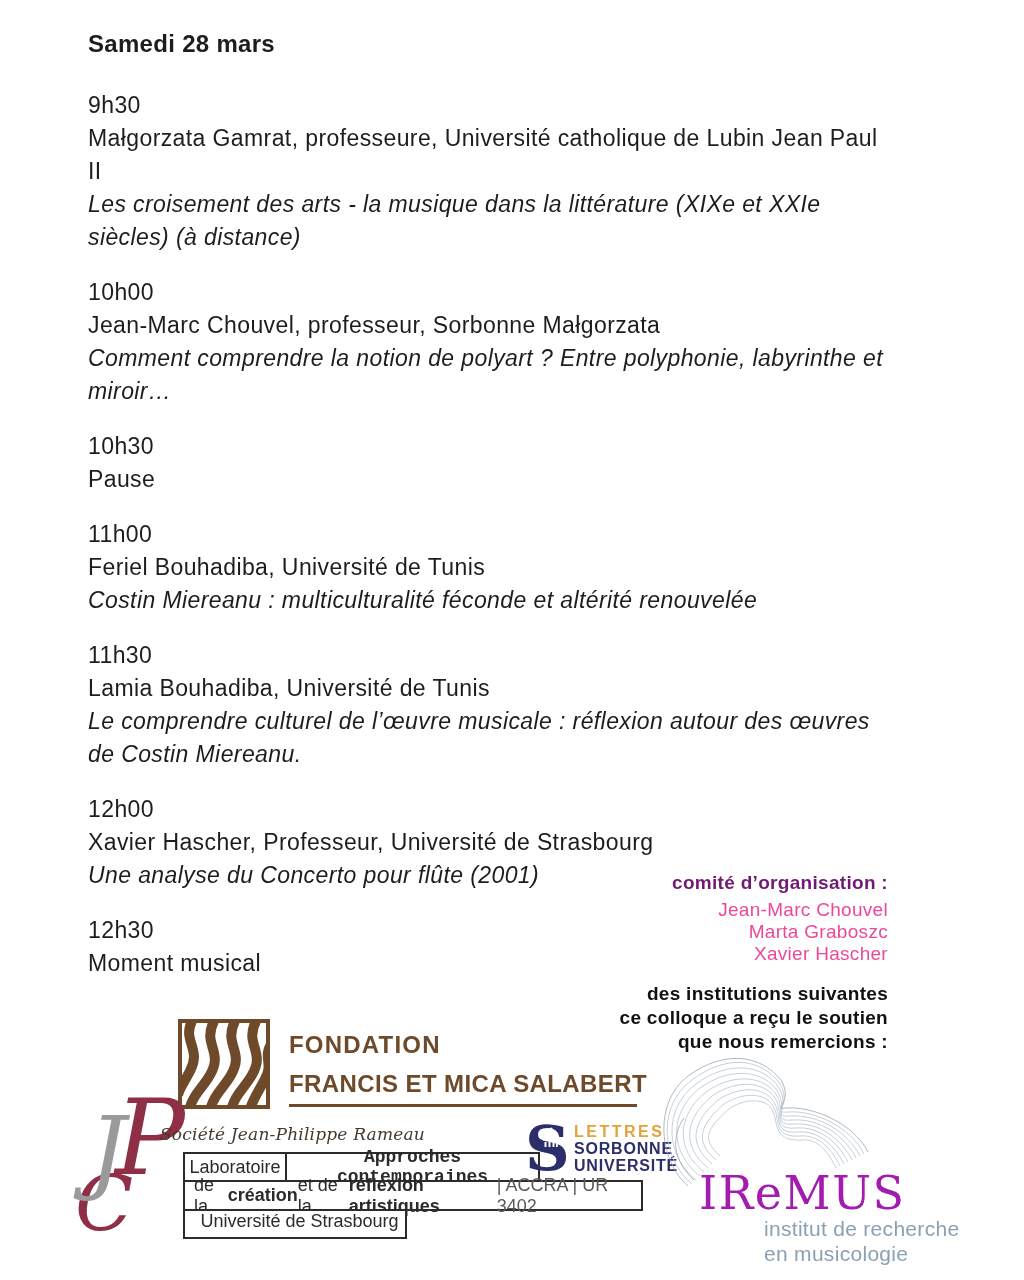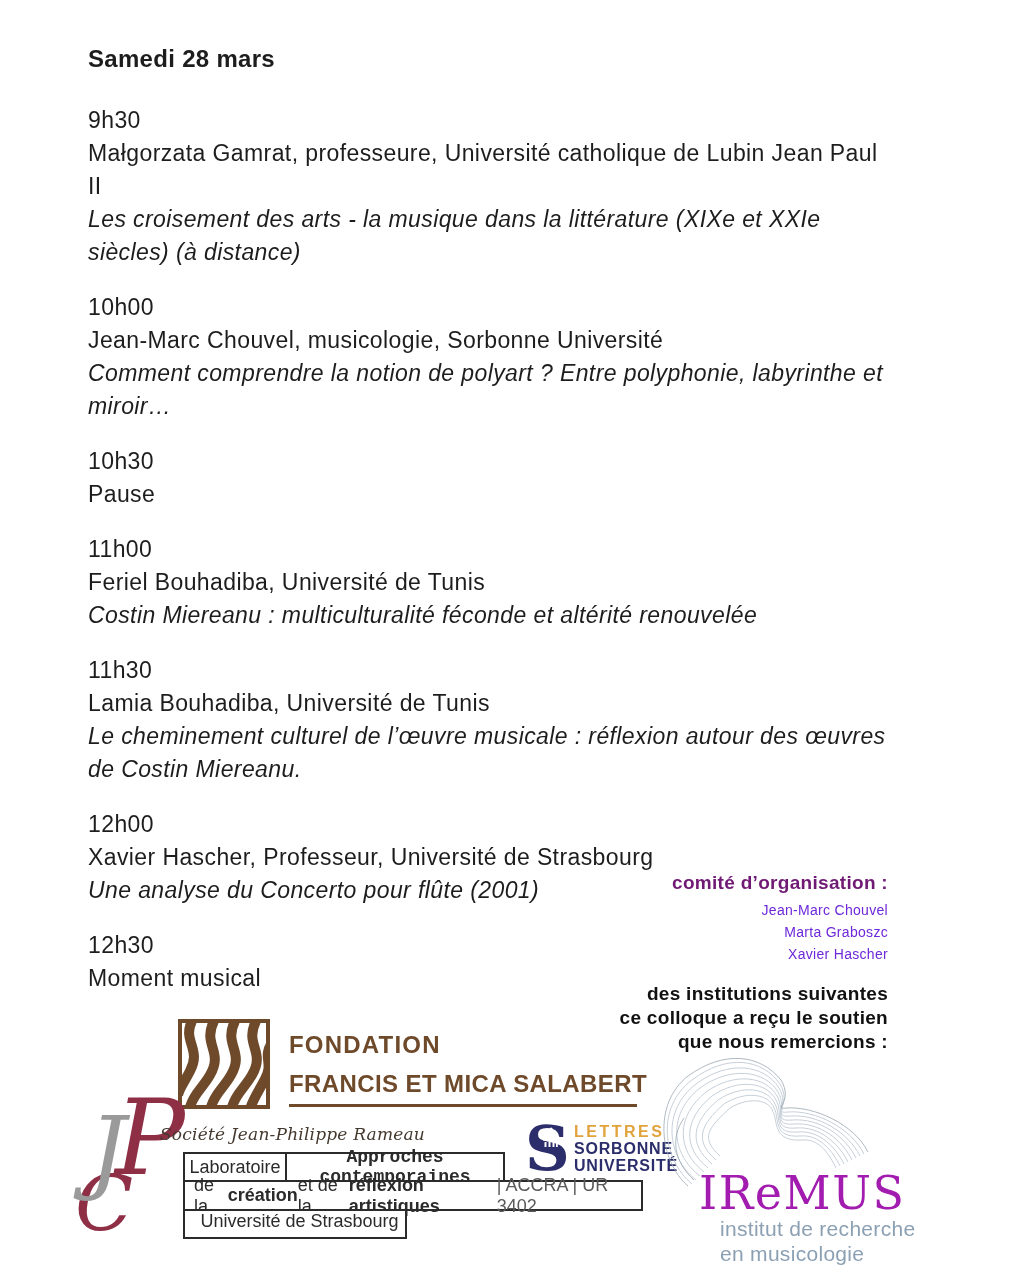--- a/index.html
+++ b/index.html
@@ -3,31 +3,31 @@
 <meta charset="utf-8">
 <style>
   html,body { margin:0; padding:0; }
   body {
     width:1024px; height:1280px; position:relative; overflow:hidden;
     background:#ffffff; color:#1d1d1d;
     font-family:"Liberation Sans", sans-serif;
   }
 
   
-  .program { position:absolute; left:88px; top:45px; width:800px; }
+  .program { position:absolute; left:88px; top:30px; width:800px; }
   .page-heading { font-size:24px; font-weight:bold; letter-spacing:0.3px; margin:0 0 31px 0; }
   .session { font-size:23px; line-height:33px; letter-spacing:0.4px; margin-bottom:22px; }
   .session-speaker { }
   .session-title { font-style:italic; }
   .session-title:empty { display:none; }
 
   
   .committee { position:absolute; right:136px; top:872px; text-align:right; }
   .committee-heading { font-weight:bold; font-size:19px; letter-spacing:0.3px; margin-bottom:5px; color:#701a75; }
-  .committee-member { font-size:14px; line-height:22px; color:#6d28d9; letter-spacing:0.3px; }
+  .committee-member { font-size:19px; line-height:22px; color:#ec4899; letter-spacing:0.3px; }
 
   .support-note { position:absolute; right:136px; top:982px; text-align:right;
     font-weight:bold; font-size:19px; line-height:24px; letter-spacing:0.3px; color:#111; }
 
   
   .salabert-mark { position:absolute; left:178px; top:1019px; width:92px; height:90px; }
   .salabert-text { position:absolute; left:289px; top:1031px; color:#6e4a2b; font-weight:bold; }
   .salabert-line1 { font-size:24px; letter-spacing:1.2px; }
   .salabert-line2 { font-size:24px; letter-spacing:0.4px; margin-top:11px; }
   .salabert-rule { position:absolute; left:289px; top:1104px; width:348px; height:3px; background:#6e4a2b; }
@@ -38,21 +38,21 @@
   .jpr span { position:absolute; }
   .jpr-j { left:14px; top:14px; font-size:92px; color:#9a9a9a; }
   .jpr-p { left:40px; top:-6px; font-size:104px; color:#8e2f45; }
   .jpr-c { left:0px;  top:76px; font-size:76px; color:#8e2f45; }
   .rameau-label { position:absolute; left:160px; top:1124px; font-family:"DejaVu Serif", serif;
     font-style:italic; font-size:17px; color:#44392f; letter-spacing:0.2px; }
 
   
   .accra-row { position:absolute; border:2px solid #2b2b2b; background:#fff; box-sizing:border-box;
     font-size:18px; color:#2b2b2b; display:flex; align-items:center; }
-  #accra1 { left:183px; top:1152px; width:322px; height:30px; }
+  #accra1 { left:183px; top:1152px; width:357px; height:30px; }
   #accra2 { left:183px; top:1180px; width:460px; height:31px; padding:0 9px; }
   #accra3 { left:183px; top:1209px; width:224px; height:30px;flex-direction:column; }
   .accra-cell-label { width:100px; align-self:stretch; display:flex; align-items:center;
     justify-content:center; border-right:2px solid #2b2b2b; }
   .accra-cell-bold { flex:1; text-align:center; font-weight:bold;font-family:Liberation Mono, monospace; }
   .accra-b { font-weight:bold; }
   .accra-gray { color:#5a5a5a; }
   .accra-cell-univ { flex:1; padding-left:9px; }
   .accra-small { width:15px; align-self:stretch; border-left:2px solid #2b2b2b; }
 
@@ -60,57 +60,57 @@
   .sorbonne { position:absolute; left:524px; top:1120px; display:flex; }
   .sorbonne-s { position:relative; width:46px; height:58px; }
   .sorbonne-textcol { margin-left:4px; padding-top:3px; font-weight:bold; font-size:16px; line-height:17px; }
   .sorbonne-lettres { color:#e2a23c; letter-spacing:2.5px; }
   .sorbonne-navy { color:#2b2e6a; letter-spacing:0.8px; }
 
   
   .iremus-waves { position:absolute; left:660px; top:1058px; }
   .iremus-name { position:absolute; left:699px; top:1166px; font-family:"DejaVu Serif", serif;
     font-size:46px; color:#a21caf; letter-spacing:1.5px; }
-  .iremus-sub { position:absolute; left:720px; top:1216px; font-size:21px; line-height:25px;
+  .iremus-sub { position:absolute; left:764px; top:1216px; font-size:21px; line-height:25px;
     color:#8ba0b3; letter-spacing:0.3px; }
 </style>
 </head>
 <body>
 
 <div class="program">
   <h1 class="page-heading">Samedi 28 mars</h1>
 
   <div class="session">
     <div class="session-time">9h30</div>
     <div class="session-speaker">Małgorzata Gamrat, professeure, Université catholique de Lubin Jean Paul II</div>
     <div class="session-title">Les croisement des arts - la musique dans la littérature (XIXe et XXIe siècles) (à distance)</div>
   </div>
 
   <div class="session">
     <div class="session-time">10h00</div>
-    <div class="session-speaker">Jean-Marc Chouvel, musicologie, Sorbonne Université</div>
+    <div class="session-speaker">Jean-Marc Chouvel, professeur, Sorbonne Małgorzata</div>
     <div class="session-title">Comment comprendre la notion de polyart ? Entre polyphonie, labyrinthe et miroir…</div>
   </div>
 
   <div class="session">
     <div class="session-time">10h30</div>
     <div class="session-speaker">Pause</div>
 
   </div>
 
   <div class="session">
     <div class="session-time">11h00</div>
     <div class="session-speaker">Feriel Bouhadiba, Université de Tunis</div>
     <div class="session-title">Costin Miereanu : multiculturalité féconde et altérité renouvelée</div>
   </div>
 
   <div class="session">
     <div class="session-time">11h30</div>
     <div class="session-speaker">Lamia Bouhadiba, Université de Tunis</div>
-    <div class="session-title">Le cheminement culturel de l’œuvre musicale : réflexion autour des œuvres de Costin Miereanu.</div>
+    <div class="session-title">Le comprendre culturel de l’œuvre musicale : réflexion autour des œuvres de Costin Miereanu.</div>
   </div>
 
   <div class="session">
     <div class="session-time">12h00</div>
     <div class="session-speaker">Xavier Hascher, Professeur, Université de Strasbourg</div>
     <div class="session-title">Une analyse du Concerto pour flûte (2001)</div>
   </div>
 
   <div class="session">
     <div class="session-time">12h30</div>

